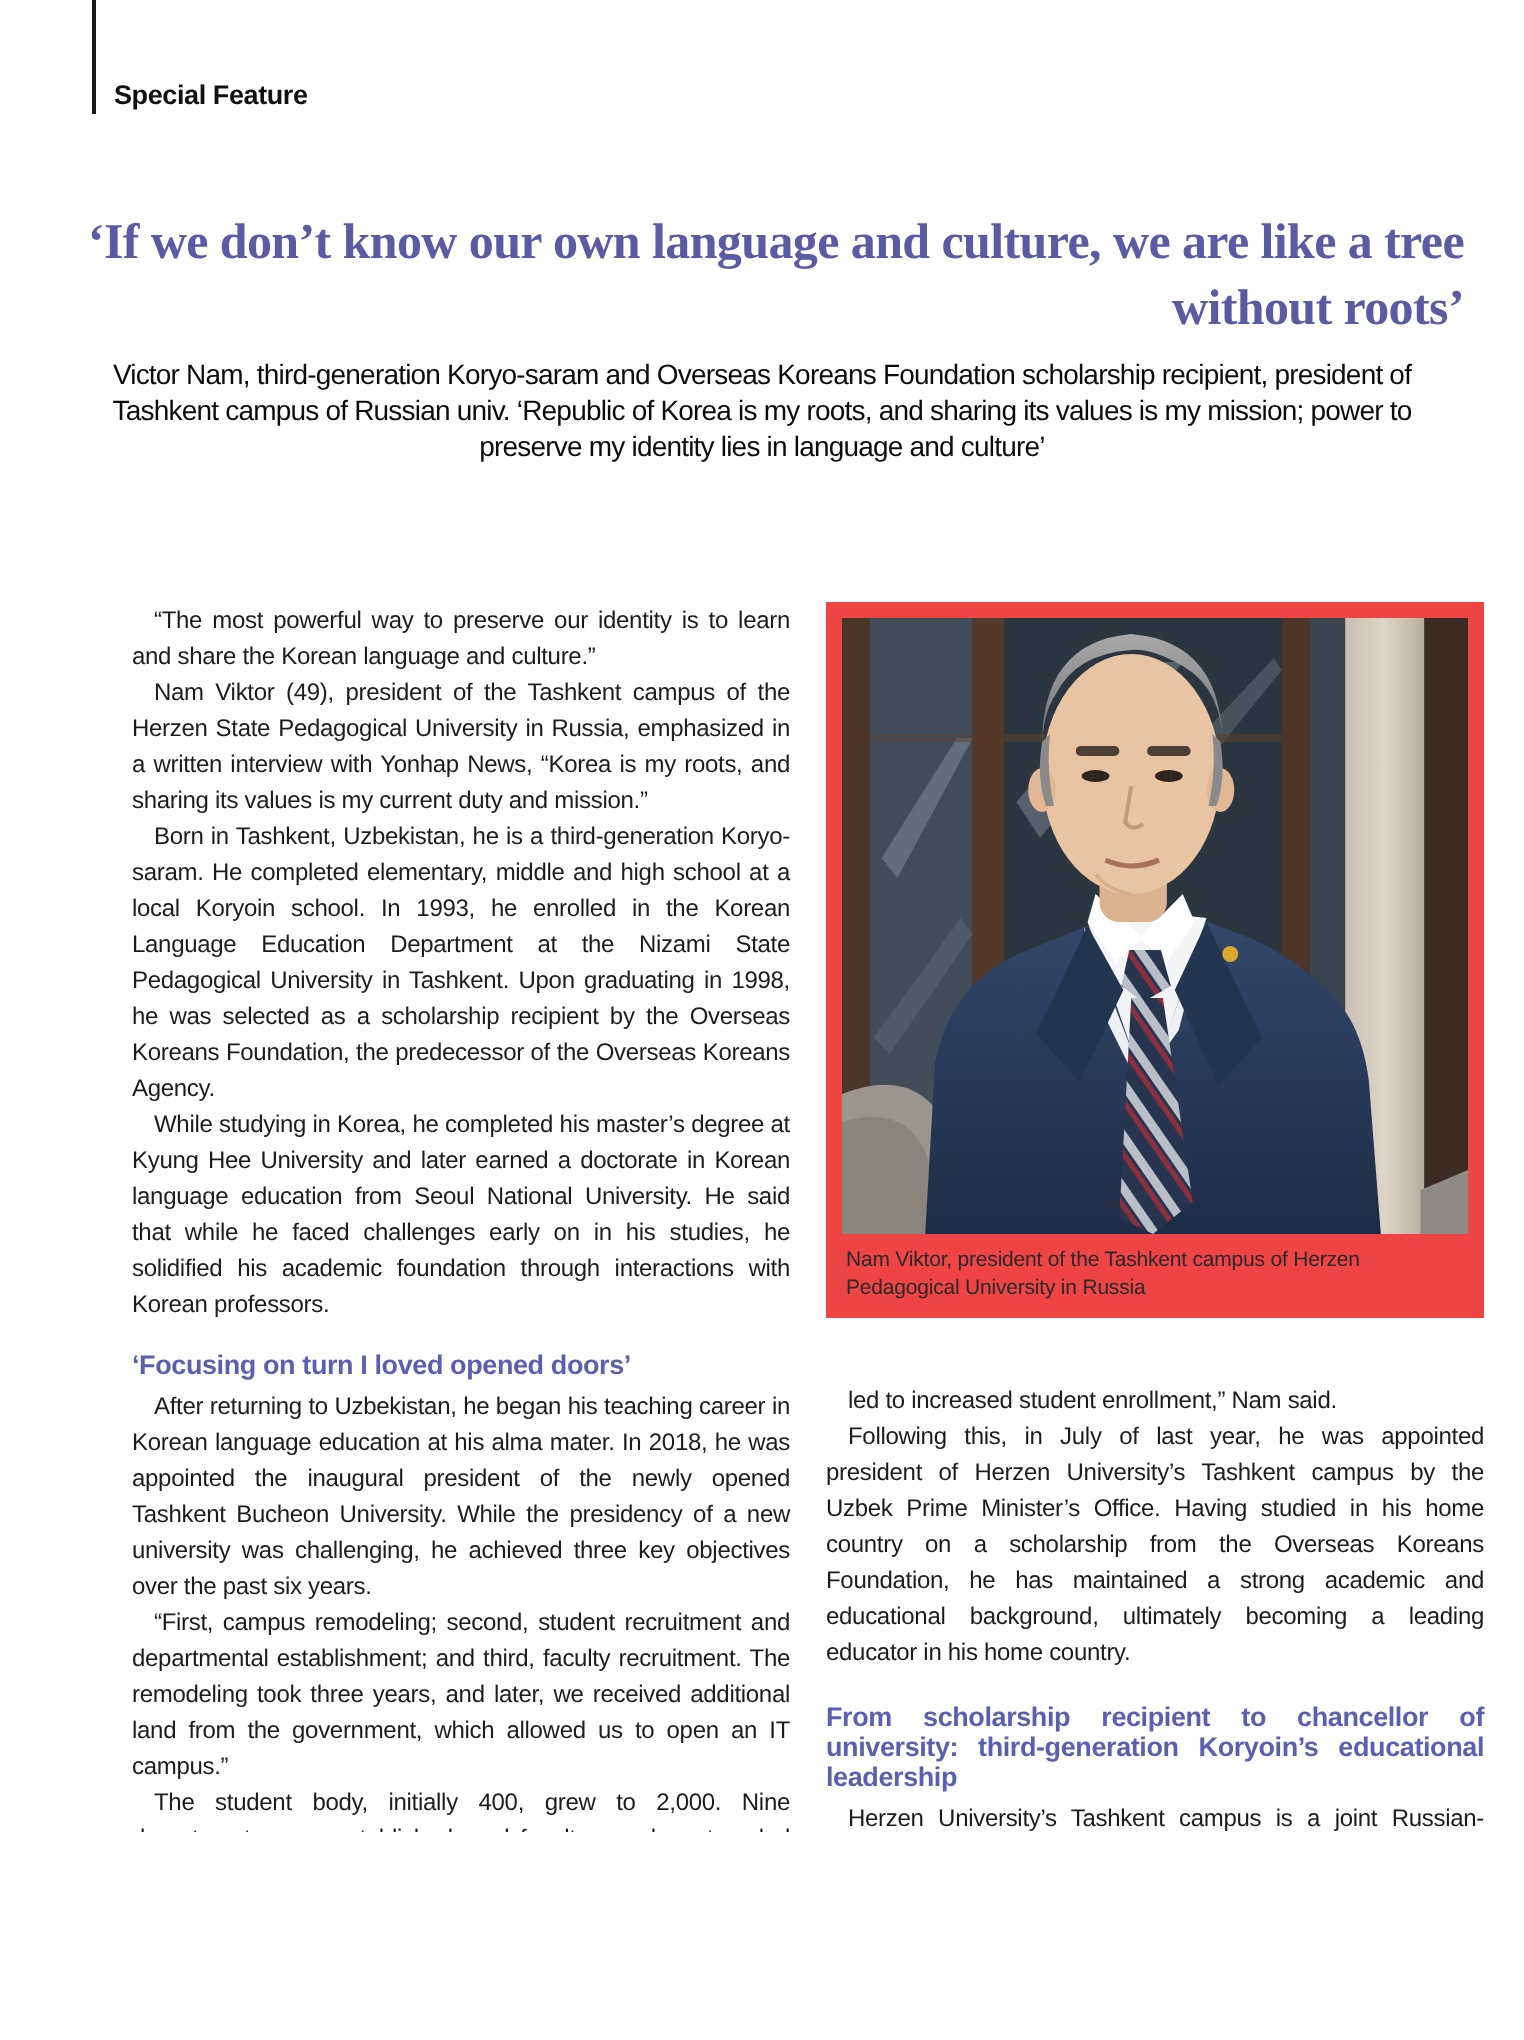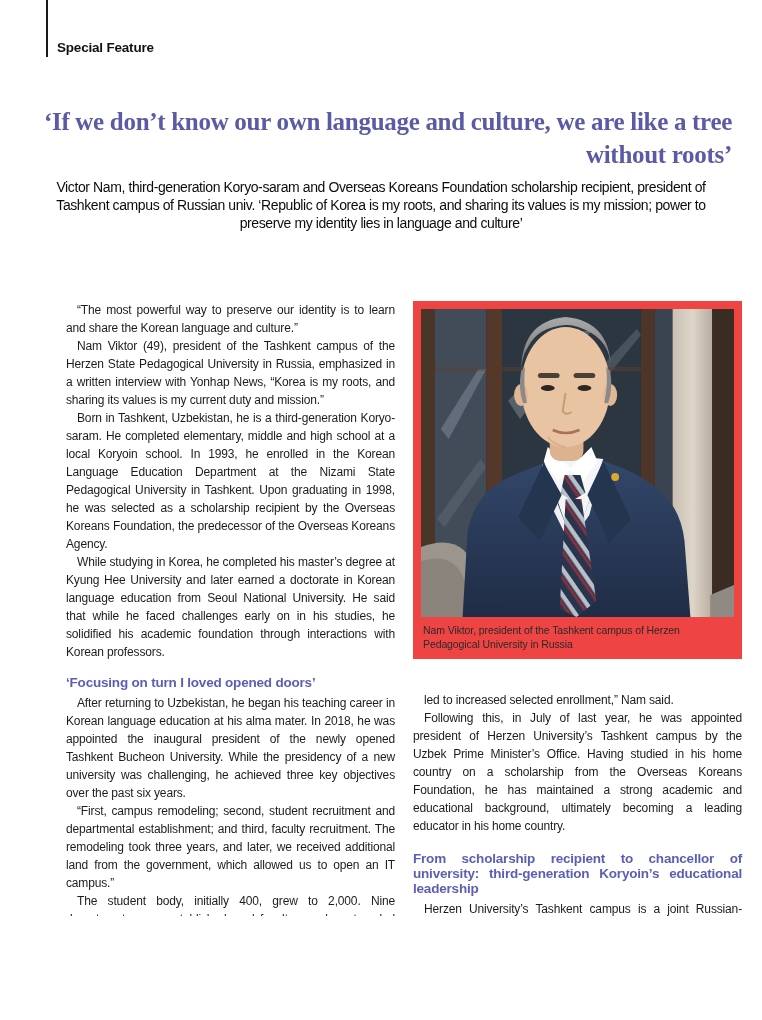--- a/index.html
+++ b/index.html
@@ -137,21 +137,21 @@
             <ellipse cx="128" cy="79" rx="7" ry="3" fill="#2e2620"></ellipse>
             <ellipse cx="165" cy="79" rx="7" ry="3" fill="#2e2620"></ellipse>
             <path d="M146,84 L143,102 Q146,107 152,103" fill="none" stroke="#c69c77" stroke-width="2"></path>
             <path d="M133,121 Q146,127 160,121" fill="none" stroke="#a9705a" stroke-width="2.6"></path>
             <path d="M146,138 Q134,136 128,128" fill="none" stroke="#d2a37e" stroke-width="1.5" opacity="0.7"></path>
           </svg>
         </div>
         <figcaption>Nam Viktor, president of the Tashkent campus of Herzen Pedagogical University in Russia</figcaption>
       </figure>
 
-      <p>led to increased selected enrollment,” Nam said.</p>
+      <p>led to increased student enrollment,” Nam said.</p>
       <p>Following this, in July of last year, he was appointed president of Herzen University’s Tashkent campus by the Uzbek Prime Minister’s Office. Having studied in his home country on a scholarship from the Overseas Koreans Foundation, he has maintained a strong academic and educational background, ultimately becoming a leading educator in his home country.</p>
       <h3 class="sec">From scholarship recipient to chancellor of university: third-generation Koryoin’s educational leadership</h3>
       <p>Herzen University’s Tashkent campus is a joint Russian-Uzbek educational institution.</p>
     </div>
 
   </div>
 
   <div class="footer-bar"></div>
   <span class="pagenum">18</span>
   <span class="issue">JULY 2025</span>

